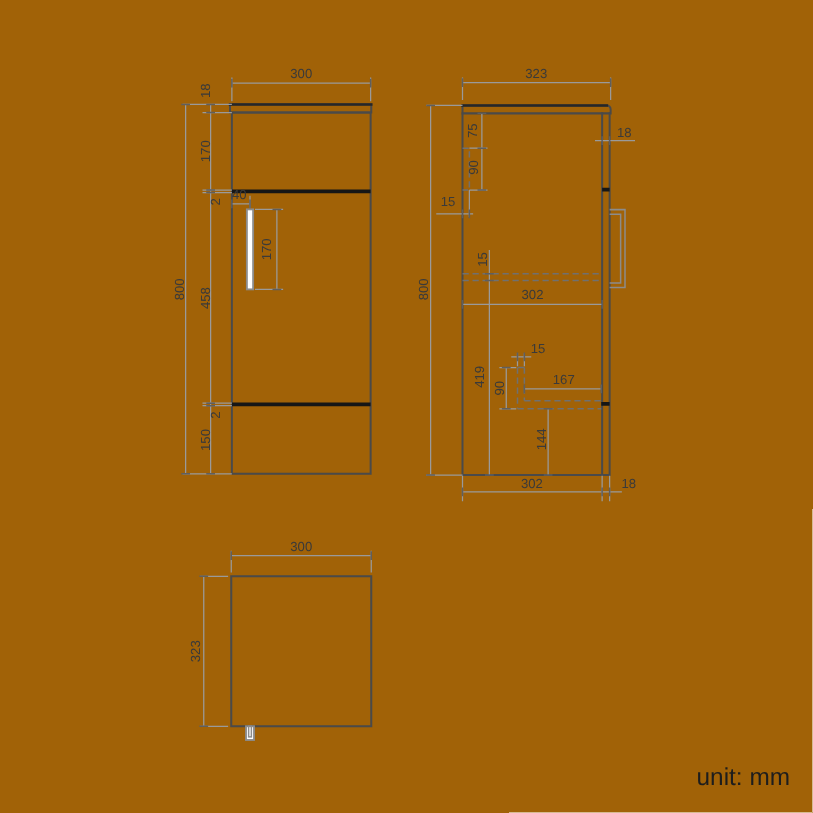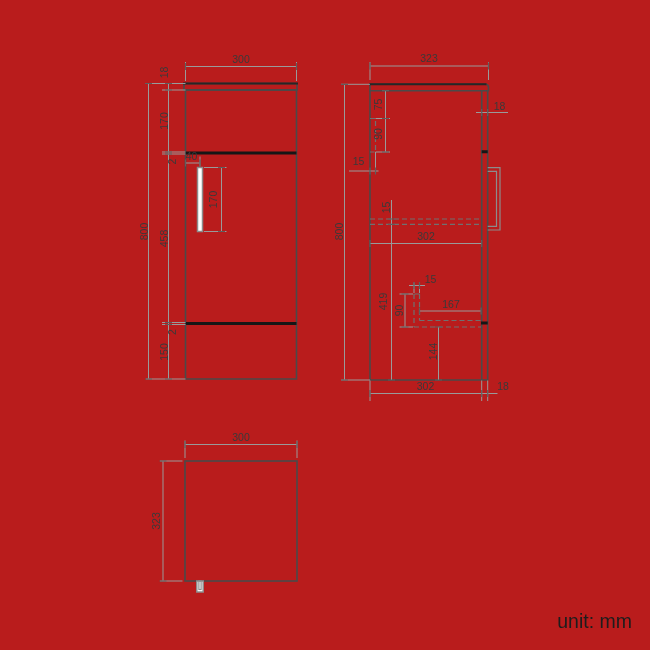--- a/index.html
+++ b/index.html
@@ -1,16 +1,16 @@
 <!DOCTYPE html>
 <html><head>
 <meta charset="utf-8">
 <style>
   html,body{margin:0;padding:0;background:#ffffff;}
-  #stage{position:relative;width:650px;height:650px;background:#b91c1c;overflow:hidden;
+  #stage{position:relative;width:650px;height:650px;background:#a16207;overflow:hidden;
          font-family:"Liberation Sans",sans-serif;}
   svg{position:absolute;left:0;top:0;}
   .ol   {stroke:#4a4a4a;stroke-width:1.6;fill:none;stroke-linecap:square;}
   .old  {stroke:#262626;stroke-width:2;fill:none;stroke-linecap:square;}
   .gap  {stroke:#161616;stroke-width:3;fill:none;}
   .dl   {stroke:#9a9a9a;stroke-width:1;fill:none;}
   .tick {stroke:#5f5f5f;stroke-width:1.2;fill:none;}
   .dash {stroke:#707070;stroke-width:1.2;fill:none;stroke-dasharray:5 3;}
   .hnd  {stroke:#8c8c8c;stroke-width:1.5;fill:#ffffff;}
   .hnd2 {stroke:#8c8c8c;stroke-width:1.2;fill:none;}

